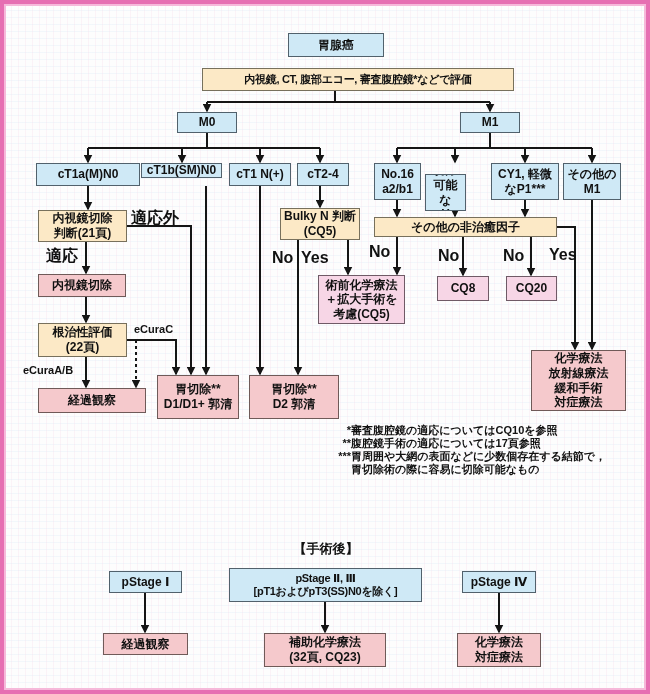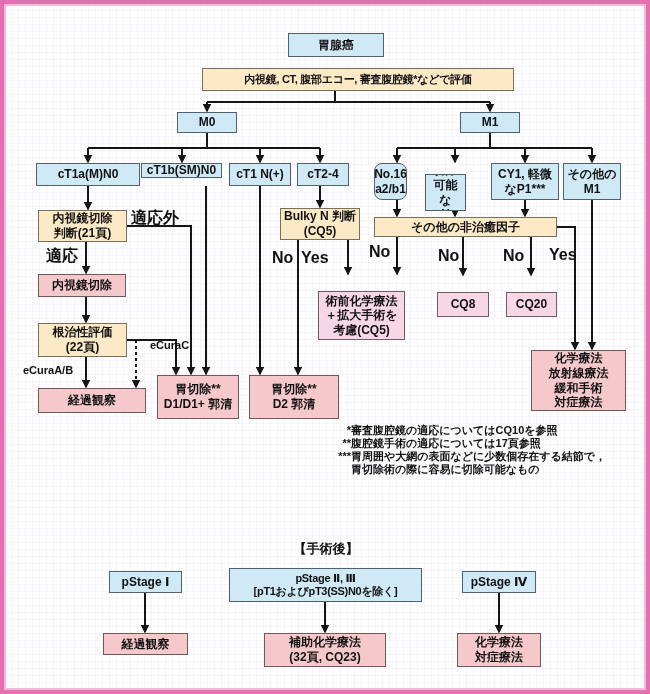--- a/index.html
+++ b/index.html
@@ -25,21 +25,21 @@
     white-space:pre-line;
     font-size:12px;font-weight:600;color:#111;
     line-height:1.22;
     border:1.5px solid #4b4b4b;
     padding:0 2px;
     overflow:hidden;
   }
   .n-blue{background:#cfe9f6;border-color:#51616c;}
   .n-orange{background:#fce9c6;border-color:#77705c;}
   .n-pink{background:#f5c9cc;border-color:#6f5a58;}
-  .n-cq{background:#f7d6e6;border-color:#6f5a66;margin-top:16px;}
+  .n-cq{background:#f7d6e6;border-color:#6f5a66;}
   .tight{font-size:11px;letter-spacing:-0.3px;}
   .elabel{
     position:absolute;
     font-size:16px;font-weight:600;color:#111;
     white-space:nowrap;line-height:1;
   }
   .small{font-size:11px;}
   #postop-heading{
     position:absolute;left:270px;top:536px;width:104px;
     text-align:center;font-size:13px;font-weight:700;color:#111;
@@ -111,21 +111,21 @@
   <div class="node n-blue" style="left:284px;top:29px;width:96px;height:24px;">胃腺癌</div>
   <div class="node n-orange tight" style="left:198px;top:64px;width:312px;height:23px;">内視鏡, CT, 腹部エコー, 審査腹腔鏡*などで評価</div>
   <div class="node n-blue" style="left:173px;top:108px;width:60px;height:21px;">M0</div>
   <div class="node n-blue" style="left:456px;top:108px;width:60px;height:21px;">M1</div>
 
   <div class="node n-blue" style="left:32px;top:159px;width:104px;height:23px;">cT1a(M)N0</div>
   <div class="node n-blue" style="left:137px;top:159px;width:81px;height:15px;">cT1b(SM)N0</div>
   <div class="node n-blue" style="left:225px;top:159px;width:62px;height:23px;">cT1 N(+)</div>
   <div class="node n-blue" style="left:293px;top:159px;width:52px;height:23px;">cT2-4</div>
 
-  <div class="node n-blue" style="left:370px;top:159px;width:33px;height:37px;border-radius:8px;">No.16
+  <div class="node n-blue" style="left:370px;top:159px;width:47px;height:37px;">No.16
 a2/b1</div>
   <div class="node n-blue" style="left:421px;top:170px;width:41px;height:37px;">切除可能な
 H</div>
   <div class="node n-blue" style="left:487px;top:159px;width:68px;height:37px;">CY1, 軽微
 なP1***</div>
   <div class="node n-blue" style="left:559px;top:159px;width:58px;height:37px;">その他の
 M1</div>
 
   <div class="node n-orange" style="left:34px;top:206px;width:89px;height:32px;">内視鏡切除
 判断(21頁)</div>
@@ -146,21 +146,21 @@
   <div class="node n-orange" style="left:370px;top:213px;width:183px;height:20px;">その他の非治癒因子</div>
   <div class="node n-cq" style="left:433px;top:272px;width:52px;height:25px;">CQ8</div>
   <div class="node n-cq" style="left:502px;top:272px;width:51px;height:25px;">CQ20</div>
   <div class="node n-pink" style="left:527px;top:346px;width:95px;height:61px;">化学療法
 放射線療法
 緩和手術
 対症療法</div>
 
   <div class="elabel" style="left:127px;top:206px;">適応外</div>
   <div class="elabel" style="left:42px;top:244px;">適応</div>
-  <div class="elabel small" style="left:146px;top:320px;margin-top:16px;">eCuraC</div>
+  <div class="elabel small" style="left:130px;top:320px;">eCuraC</div>
   <div class="elabel small" style="left:19px;top:361px;">eCuraA/B</div>
   <div class="elabel" style="left:268px;top:246px;">No</div>
   <div class="elabel" style="left:297px;top:246px;">Yes</div>
   <div class="elabel" style="left:365px;top:240px;">No</div>
   <div class="elabel" style="left:434px;top:244px;">No</div>
   <div class="elabel" style="left:499px;top:244px;">No</div>
   <div class="elabel" style="left:545px;top:243px;">Yes</div>
 
   <div id="footnotes">
     <div class="fn-row">

